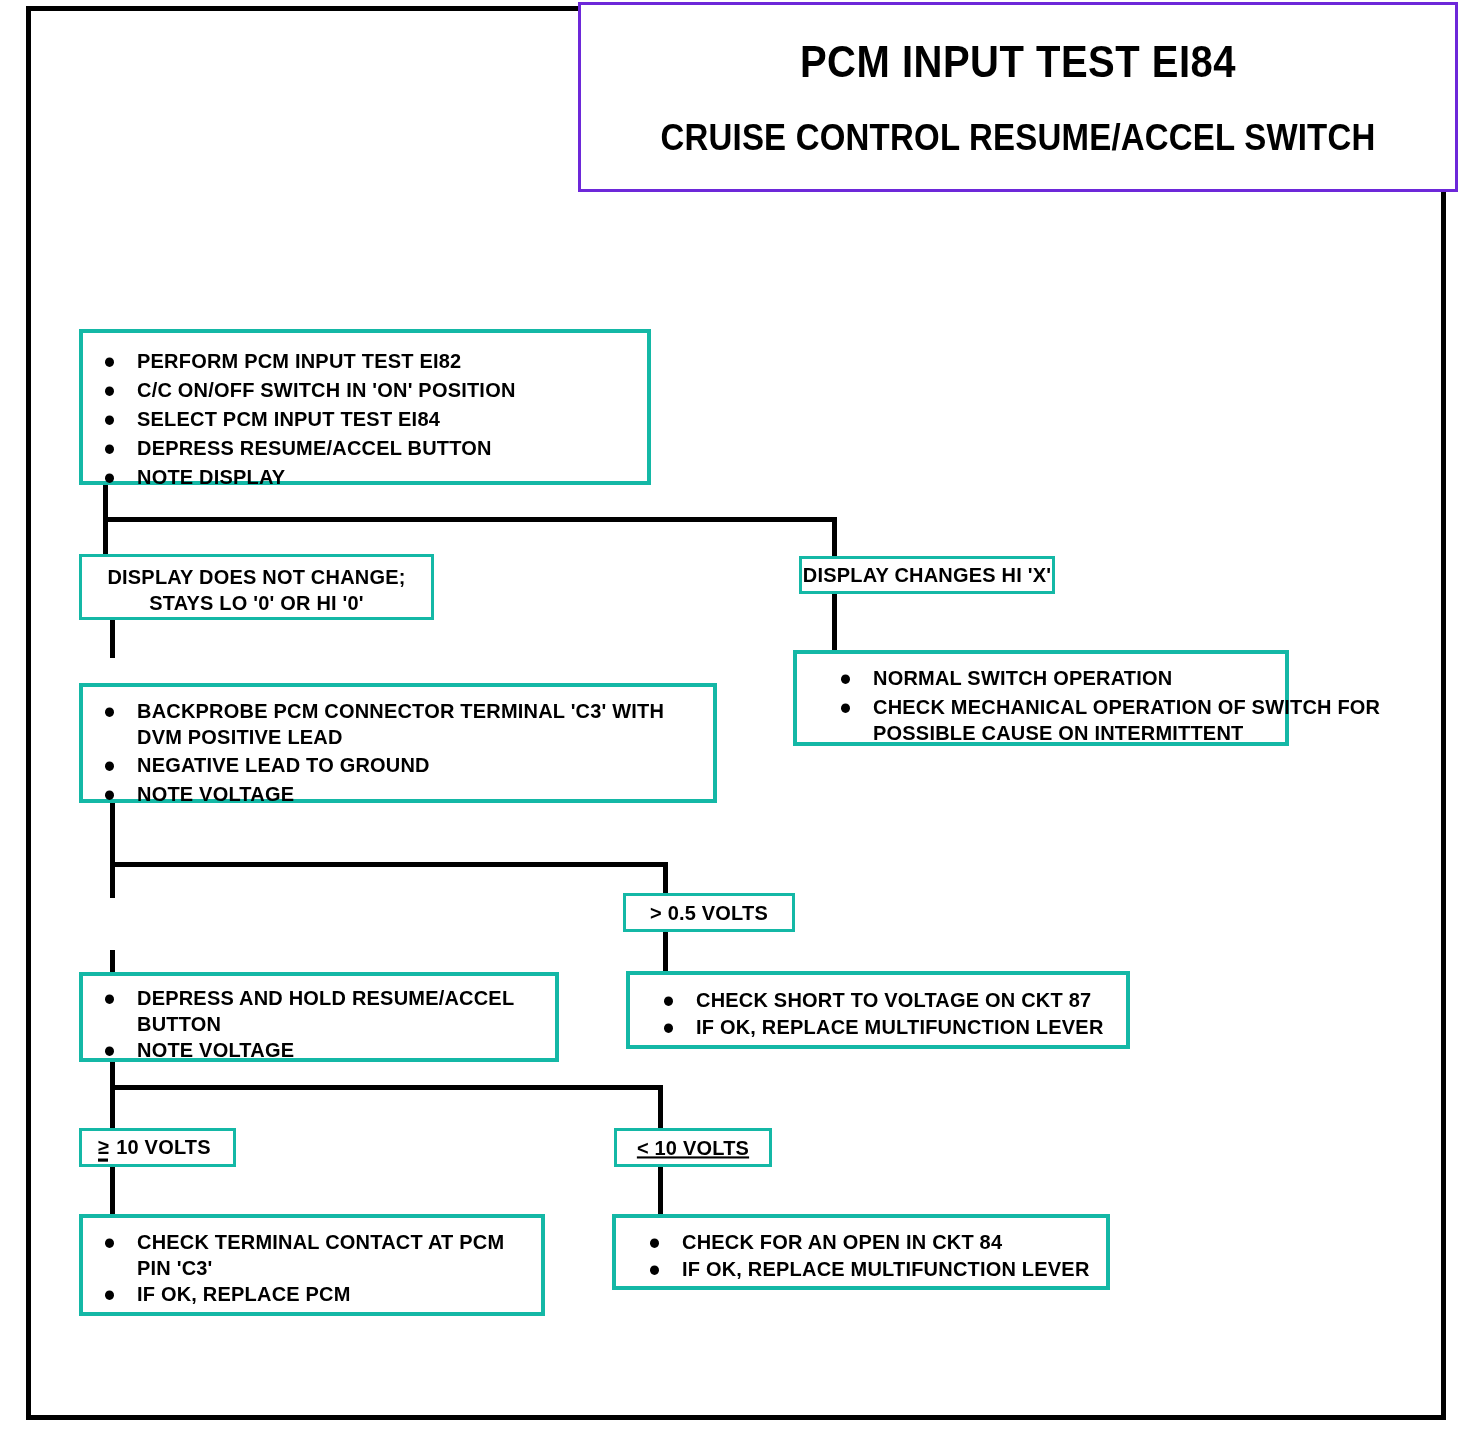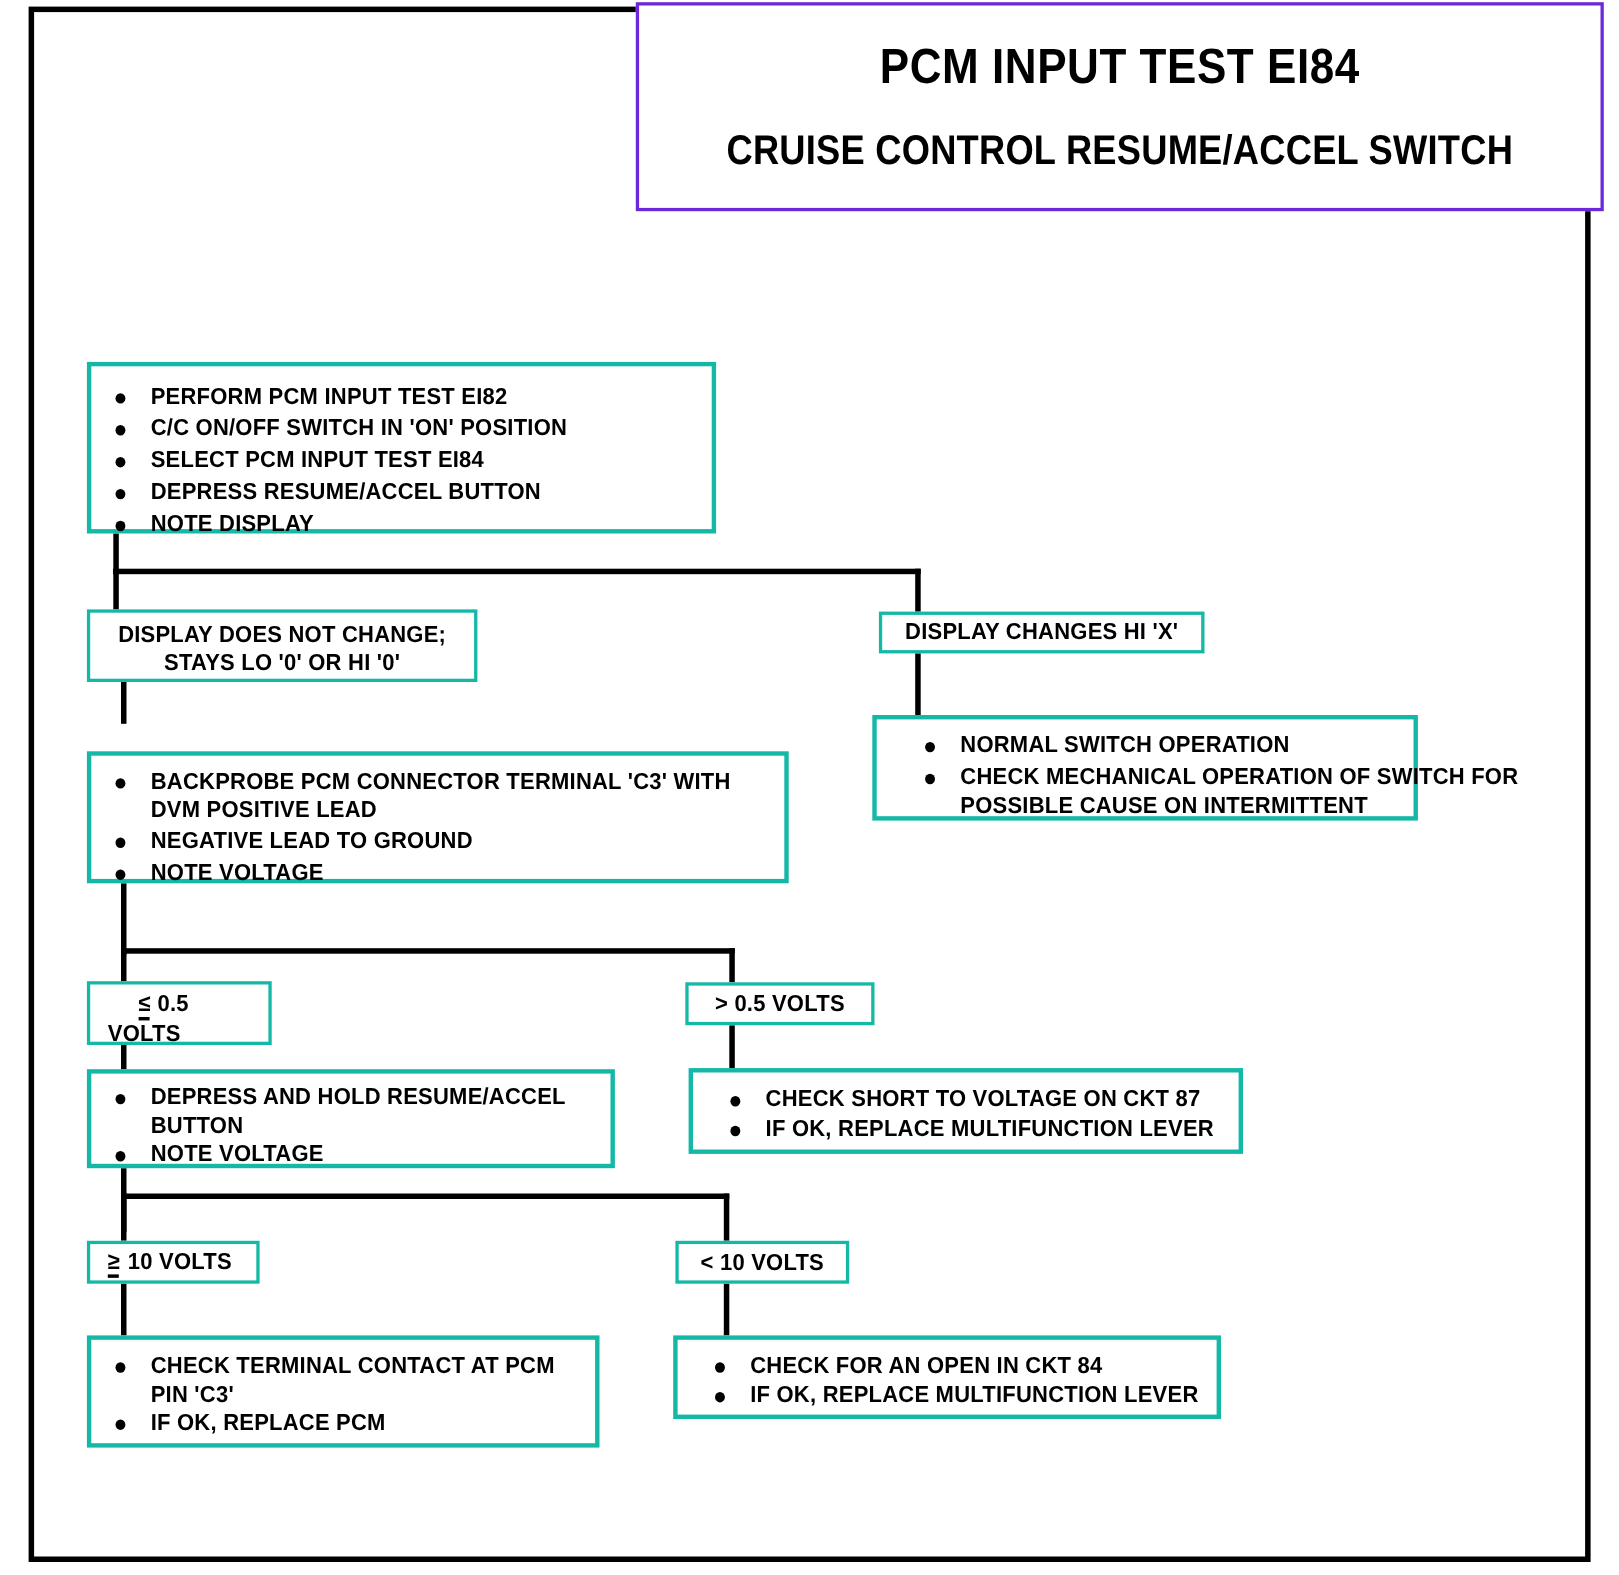--- a/index.html
+++ b/index.html
@@ -187,45 +187,39 @@
       <li>DEPRESS RESUME/ACCEL BUTTON</li>
       <li>NOTE DISPLAY</li>
     </ul>
   </div>
 
   <div class="box thin" style="left:79px; top:554px; width:355px; height:66px; padding:7px 0 0 0;">
     <div class="label-text center">DISPLAY DOES NOT CHANGE;</div>
     <div class="label-text center">STAYS LO '0' OR HI '0'</div>
   </div>
 
-  <div class="box thin" style="left:799px; top:556px; width:296px; height:38px; display:flex; align-items:center; justify-content:center;">
+  <div class="box thin" style="left:799px; top:556px; width:256px; height:38px; display:flex; align-items:center; justify-content:center;">
     <div class="label-text center">DISPLAY CHANGES HI 'X'</div>
   </div>
 
   <div class="box" style="left:79px; top:648px; width:638px; height:120px;margin-top:35px;">
     <ul class="bullets" style="padding-top:11px;">
       <li style="width:575px;">BACKPROBE PCM CONNECTOR TERMINAL 'C3' WITH DVM POSITIVE LEAD</li>
       <li>NEGATIVE LEAD TO GROUND</li>
       <li>NOTE  VOLTAGE</li>
     </ul>
   </div>
 
   <div class="box" style="left:793px; top:650px; width:496px; height:96px;">
     <ul class="bullets" style="padding-top:11px; padding-left:22px;">
       <li>NORMAL SWITCH OPERATION</li>
       <li style="width:560px;">CHECK MECHANICAL OPERATION OF SWITCH FOR POSSIBLE CAUSE ON INTERMITTENT</li>
     </ul>
   </div>
 
-  <div class="box thin" style="left:79px; top:892px; width:168px; height:58px; padding:5px 0 0 44px;">
-    <div class="label-text">
-      <span class="le">≤</span><span style="margin-left:6px;">0.5</span>
-    </div>
-    <div class="label-text" style="margin-left:-28px;">VOLTS</div>
-  </div>
 
   <div class="box thin" style="left:623px; top:893px; width:172px; height:39px; display:flex; align-items:center; justify-content:center;">
     <div class="label-text center">&gt; 0.5 VOLTS</div>
   </div>
 
   <div class="box" style="left:79px; top:972px; width:480px; height:90px;">
     <ul class="bullets compact" style="padding-top:9px;">
       <li style="width:410px;">DEPRESS AND HOLD RESUME/ACCEL BUTTON</li>
       <li>NOTE VOLTAGE</li>
     </ul>
@@ -237,21 +231,21 @@
       <li>IF OK, REPLACE MULTIFUNCTION LEVER</li>
     </ul>
   </div>
 
   <div class="box thin" style="left:79px; top:1128px; width:157px; height:39px; display:flex; align-items:center; padding-left:16px;">
     <div class="label-text">
       <span class="ge">≥</span><span style="margin-left:7px;">10 VOLTS</span>
     </div>
   </div>
 
-  <div class="box thin" style="left:614px; top:1128px; width:158px; height:39px; display:flex; align-items:center; justify-content:center;">
+  <div class="box thin" style="left:614px; top:1128px; width:158px; height:39px; display:flex; align-items:center; justify-content:center;text-decoration:underline;">
     <div class="label-text center">&lt; 10 VOLTS</div>
   </div>
 
   <div class="box" style="left:79px; top:1214px; width:466px; height:102px;">
     <ul class="bullets compact" style="padding-top:11px;">
       <li style="width:400px;">CHECK TERMINAL CONTACT AT PCM PIN 'C3'</li>
       <li>IF OK, REPLACE PCM</li>
     </ul>
   </div>
 

